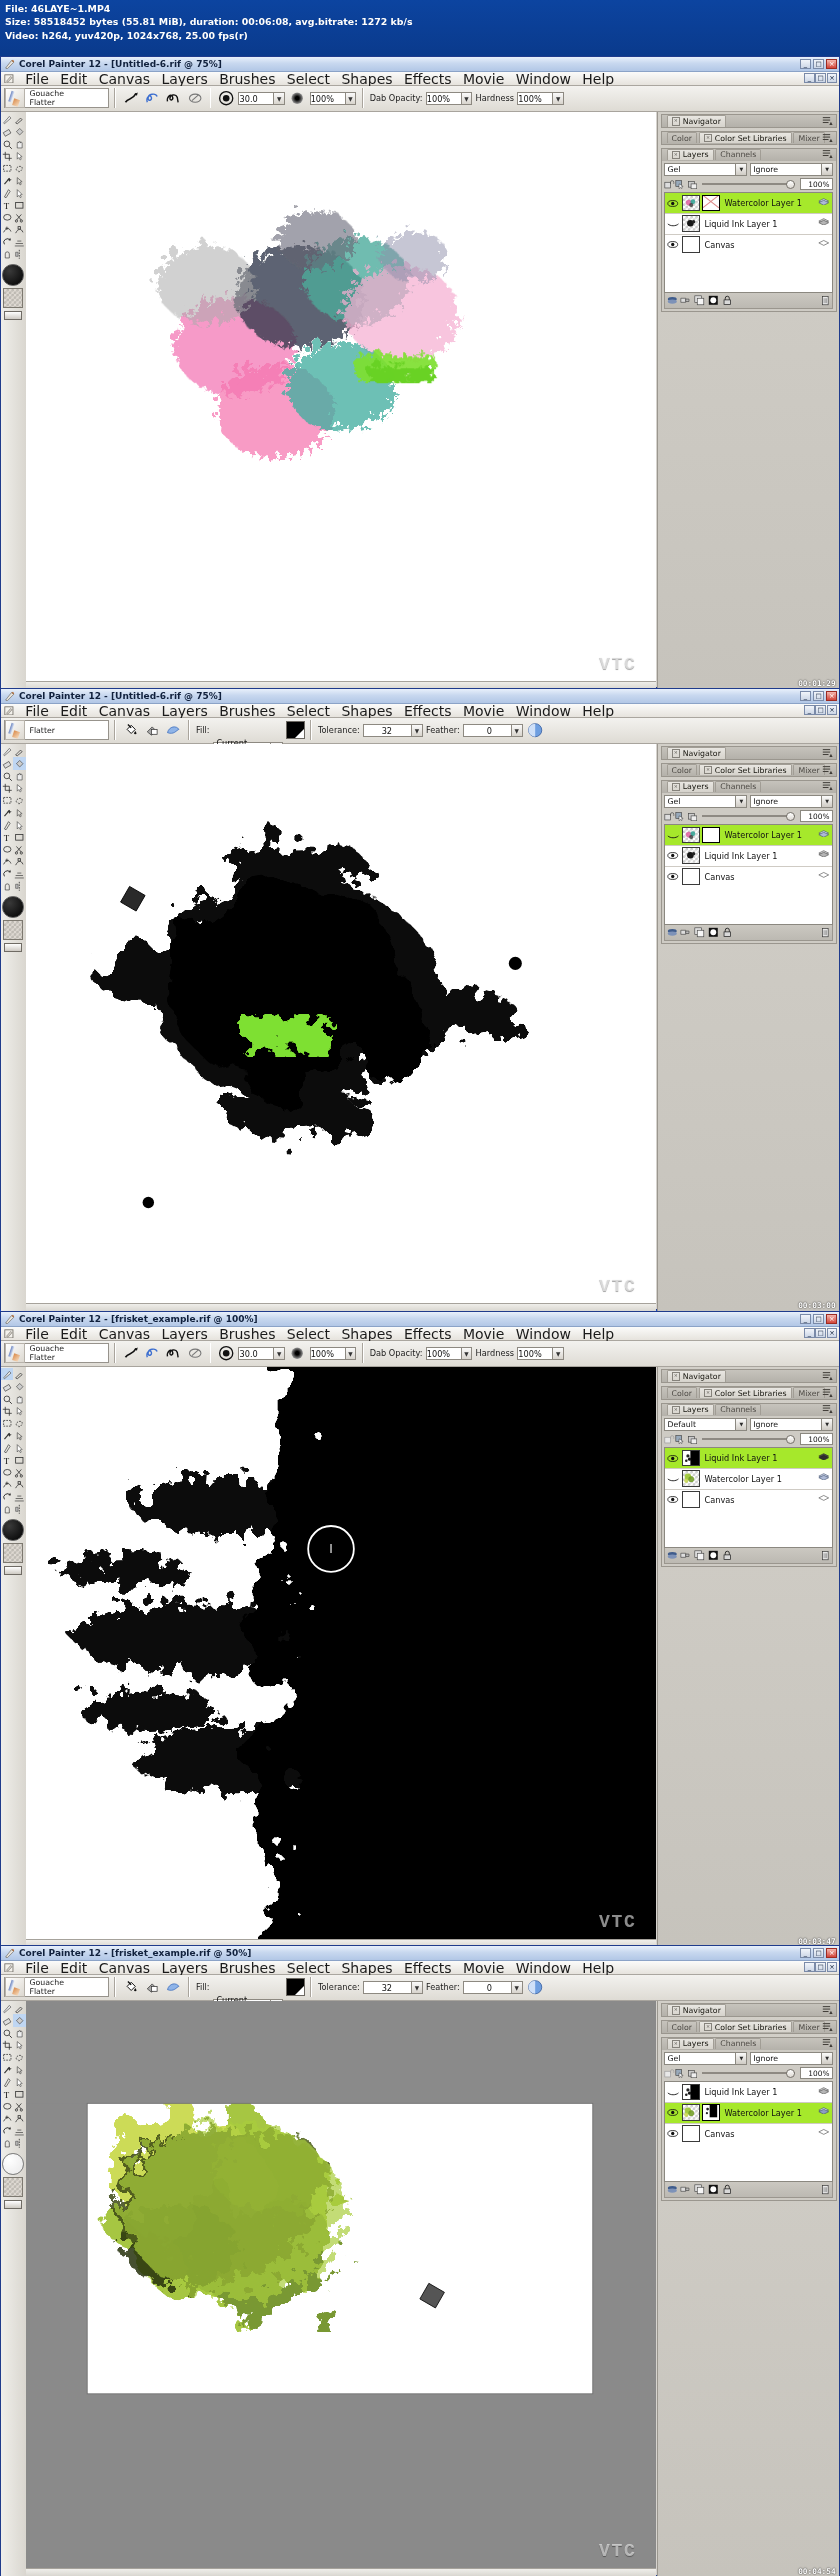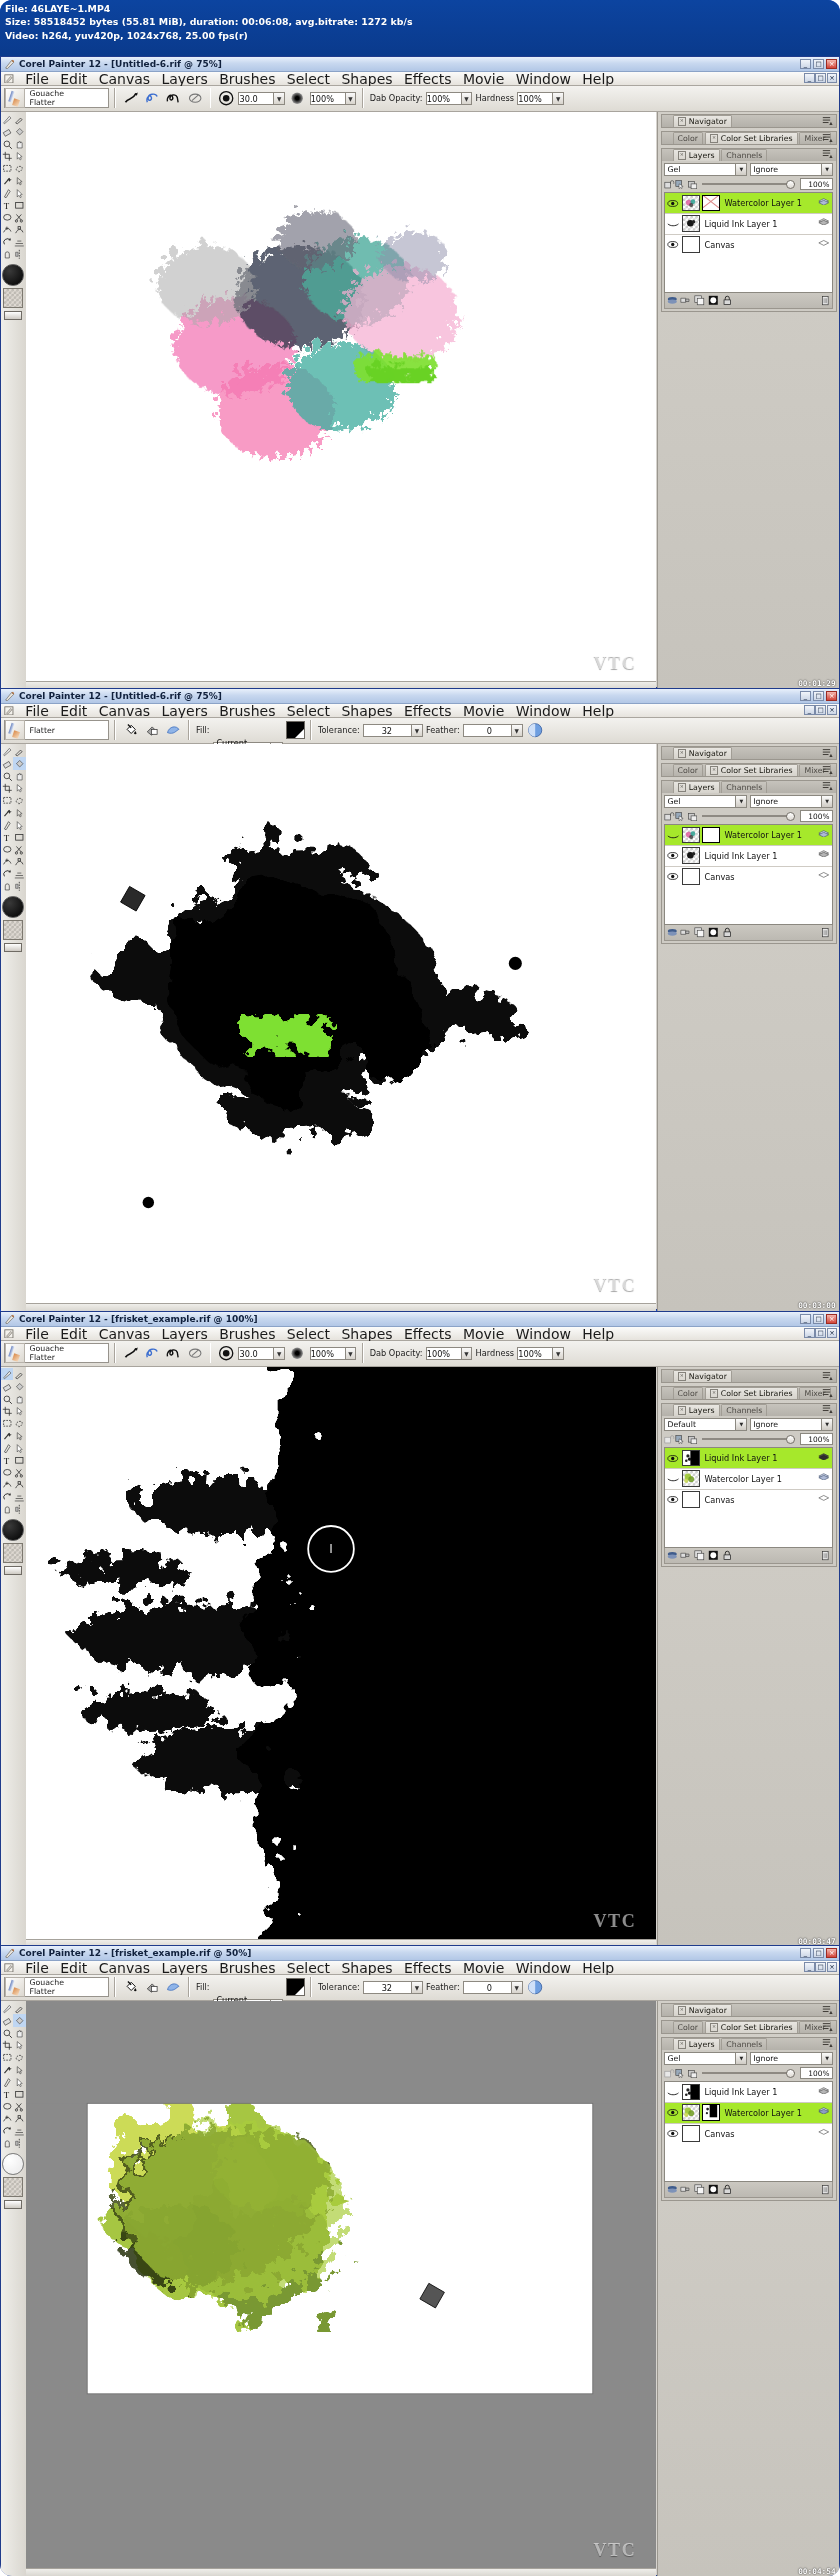--- a/index.html
+++ b/index.html
@@ -1,17 +1,17 @@
 <!DOCTYPE html>
 <html style="font-size:13px"><head>
 <meta charset="utf-8">
 <style>
   html,body{margin:0;padding:0;background:#fff;}
   body{width:840px;font-family:"DejaVu Sans","Liberation Sans",sans-serif;-webkit-font-smoothing:none;}
-  .page{width:840px;height:2576px;position:relative;overflow:hidden;background:#1d4ed8;border-radius:12px;}
+  .page{width:840px;height:2576px;position:relative;overflow:hidden;background:#1d4ed8;}
 
   
   .mediainfo{position:absolute;left:0;top:0;width:840px;height:56px;background:#0b3d91;
     background:linear-gradient(#0c44a0,#0a3a8c);color:#fff;font-weight:bold;font-size:9.4px;
     line-height:13.6px;padding:1.6px 4.9px 0 4.9px;box-sizing:border-box;letter-spacing:0px;}
   .mediainfo div{white-space:nowrap;text-shadow:0 0 0.8px rgba(0,0,0,.2);}
 
   
   .win{position:absolute;left:0;width:840px;background:#d6d3ce;border:0.8px solid #1f3b8c;box-sizing:border-box;}
   .titlebar{height:14px;background:linear-gradient(#e8f0fb,#c8d8ef 45%,#b2c7e6);
@@ -75,22 +75,22 @@
     background-size:4.9px 4.9px;background-position:0 0,2.5px 2.5px;}
   .smallbar{width:16.4px;height:7.4px;border:0.8px solid #6f6b64;background:linear-gradient(#fff,#cecac3);margin:2.5px auto;}
 
   .canvaswrap{position:absolute;left:25.4px;top:0;right:183px;bottom:0;background:#ffffff;overflow:hidden;}
   .canvaswrap.grey{background:#8a8a8a;}
 
   
   .dock{position:absolute;right:0;top:0;width:182px;bottom:0;
     background:linear-gradient(#d2cfc8,#c6c3bc);border-left:0.8px solid #9b978f;box-sizing:border-box;padding:2.5px;}
   .palette{background:linear-gradient(#cfccc5,#bdbab3);border:0.8px solid #9a968e;margin-bottom:2.5px;}
-  .paltabs{display:flex;align-items:center;height:12.3px;background:linear-gradient(#c6c3bc,#b4b1aa);
-    position:relative;padding-left:11px;}
+  .paltabs{display:flex;align-items:flex-start;height:12.3px;background:linear-gradient(#c6c3bc,#b4b1aa);
+    position:relative;padding-left:5px;}
   .ptab{height:10.6px;display:flex;align-items:center;padding:0 4.1px;font-size:7.8px;color:#4e4b46;
     background:linear-gradient(#c9c6bf,#b6b3ac);border:0.8px solid #a19d95;border-bottom:none;margin-right:1.6px;
     border-radius:1.6px 1.6px 0 0;white-space:nowrap;}
   .ptab.active{background:linear-gradient(#e8e6e1,#d6d3cc);color:#17160f;font-weight:normal;}
   .ptab .x{display:inline-block;width:6.6px;height:6.6px;border:0.8px solid #85827b;margin-right:2.5px;
     font-size:4.9px;line-height:5.7px;text-align:center;color:#5e5b55;}
   .palmenu{position:absolute;right:2.5px;top:0.8px;width:10.6px;height:9.8px;}
   .palbody{background:#cecbc4;padding:2.5px;}
   .rowflex{display:flex;align-items:center;gap:2.5px;margin-bottom:2.5px;}
   .composite{flex:1;height:12.3px;border:0.8px solid #8b8880;background:#fff;font-size:7.8px;color:#111;
@@ -118,21 +118,21 @@
   .thumb.mask.xed:after{transform:rotate(-38deg);}
   .lname{font-size:8.2px;color:#111;padding-left:2.5px;white-space:nowrap;overflow:hidden;}
   .lkind{position:absolute;right:2.5px;top:3.3px;width:11.5px;height:8.2px;}
   .layerbtns{display:flex;align-items:center;height:13px;padding:0.8px 1.6px;gap:3.3px;
     background:linear-gradient(#cbc8c1,#bcb9b2);border:0.8px solid #9a968e;border-top:none;}
   .layerbtns .lb{width:10.6px;height:10.6px;}
   .layerbtns .trash{margin-left:auto;}
   .timestamp{position:absolute;right:3.3px;bottom:0.8px;font-size:7.8px;font-weight:bold;color:#ffffff;
     font-family:"DejaVu Sans Mono","Liberation Mono",monospace;text-shadow:0 0 1.6px #000;}
   .vtc{position:absolute;font-size:18px;font-weight:bold;color:rgba(255,255,255,.55);letter-spacing:1.6px;
-    text-shadow:0 0.8px 0.8px rgba(0,0,0,.35);font-family:Liberation Serif, serif;}
+    text-shadow:0 0.8px 0.8px rgba(0,0,0,.35);font-family:Liberation Mono, monospace;}
   .canvas-scroll-h{position:absolute;left:25.4px;right:183px;bottom:0;height:9px;
     background:linear-gradient(#efeeea,#d3d0c9);border-top:0.8px solid #a6a29b;}
 </style>
 </head>
 <body>
 
 <div class="page">
 
   <div class="mediainfo">
     <div>File: 46LAYE~1.MP4</div>

